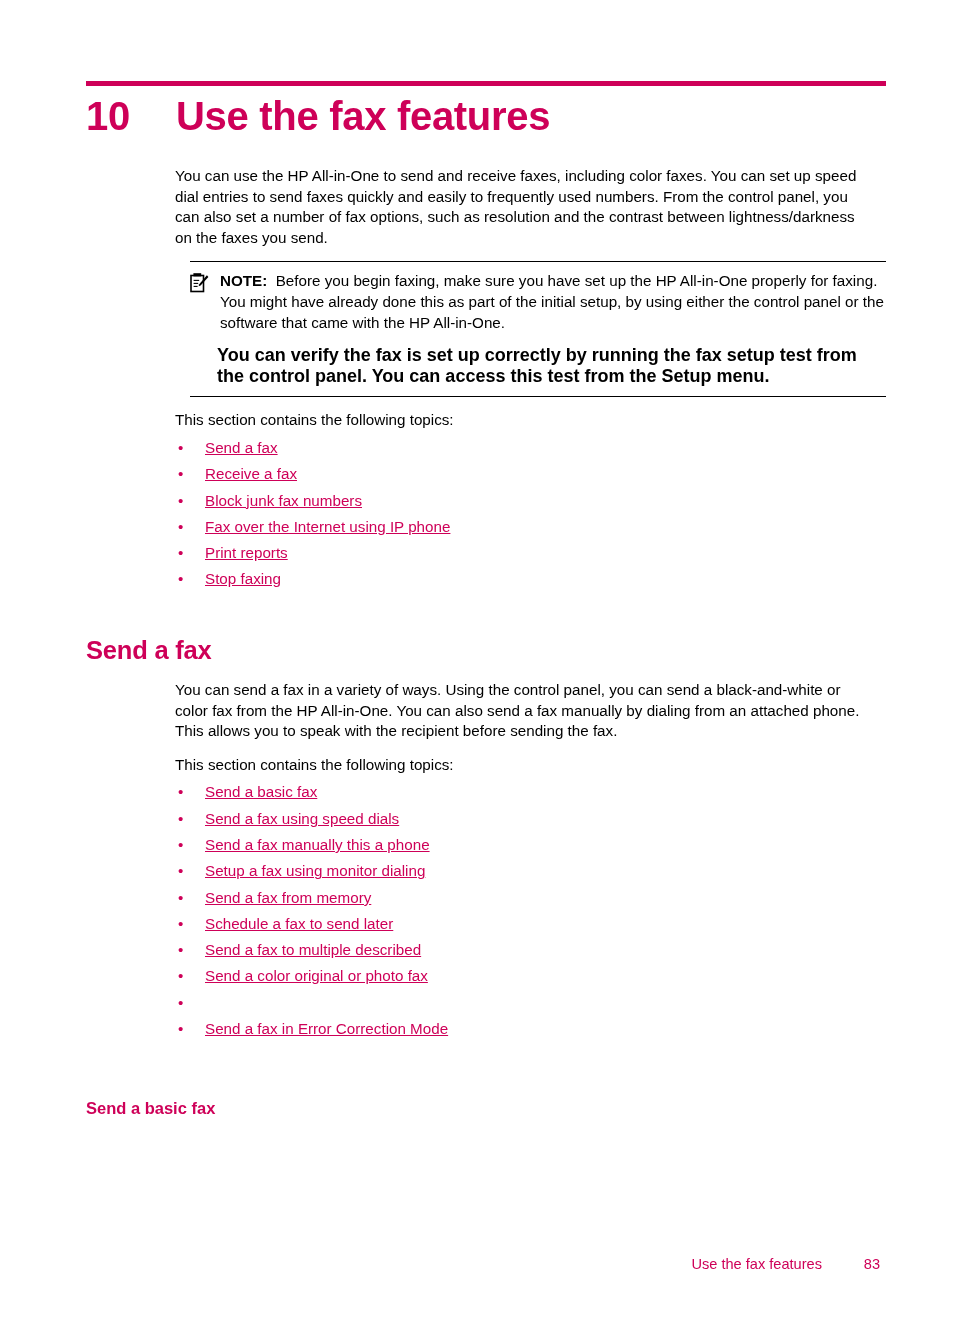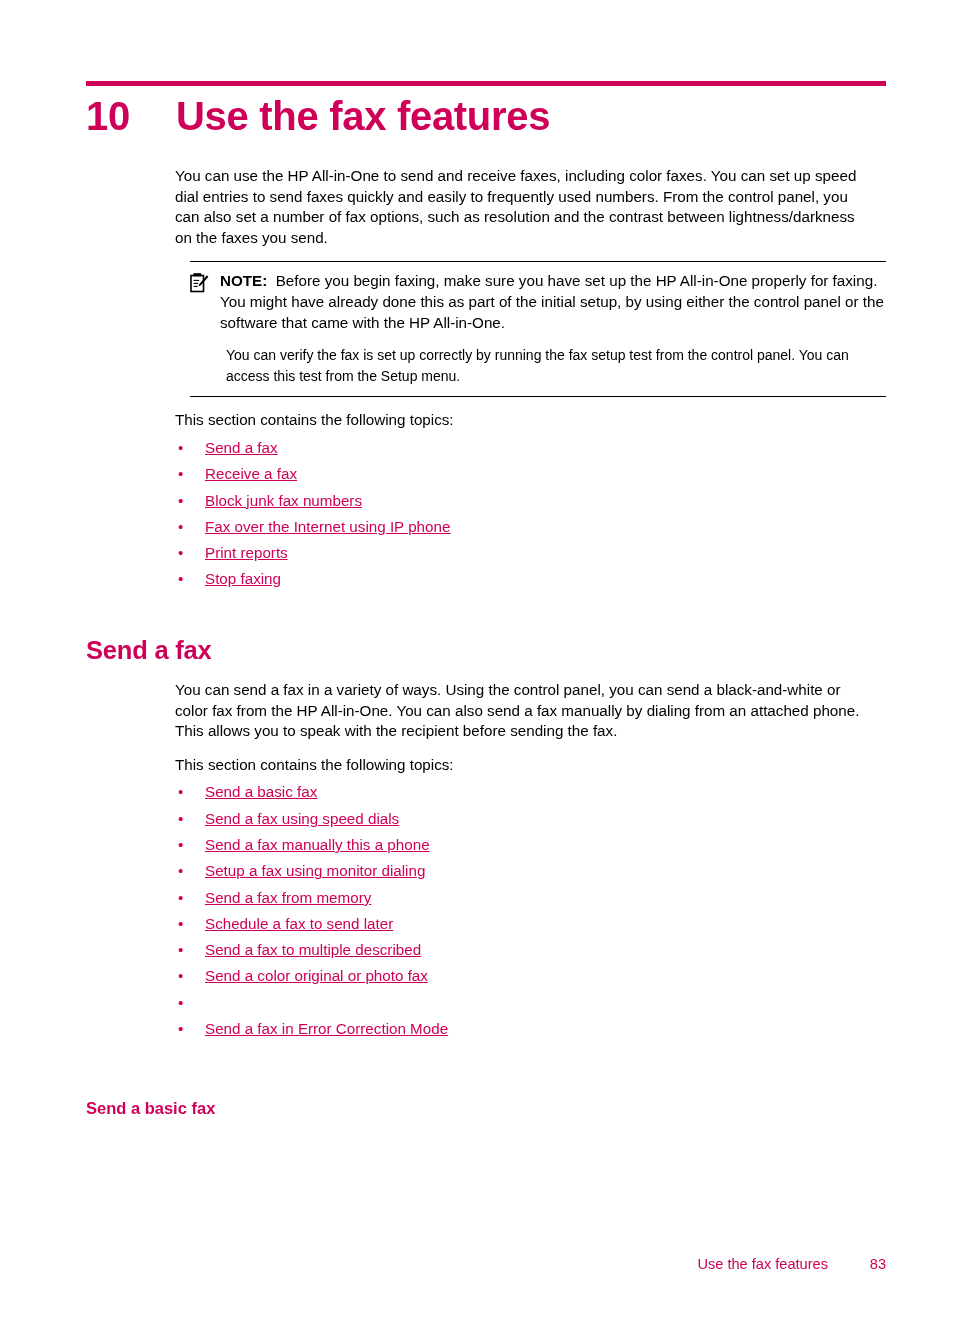--- a/index.html
+++ b/index.html
@@ -94,23 +94,24 @@
     font-size: 15.2px;
     line-height: 20.6px;
   }
   .note-label {
     font-weight: bold;
   }
   .note-label::after {
     content: "\00a0\00a0";
   }
   .note-sub {
-    margin: 12px 0 0 36px;
-    font-size: 14px;
+    margin: 12px 0 0 27px;
+    font-size: 18px;
     line-height: 20.6px;
+    font-weight: bold;
   }
 
   
   ul.link-list {
     list-style: none;
     margin: 4px 0 0 0;
     padding: 0;
   }
   ul.link-list li {
     position: relative;
@@ -153,21 +154,21 @@
     margin: 0;
     color: #CE0058;
     font-weight: bold;
     font-size: 16.5px;
     line-height: 20px;
   }
 
   
   .footer {
     position: absolute;
-    left: 86px;
+    left: 80px;
     top: 1255px;
     width: 800px;
     text-align: right;
     color: #CE0058;
     font-size: 14.6px;
     line-height: 18px;
   }
   .footer .ftitle { margin-right: 36px; }
   .footer .fpage  { display: inline-block; min-width: 22px; text-align: right;}
 </style>

